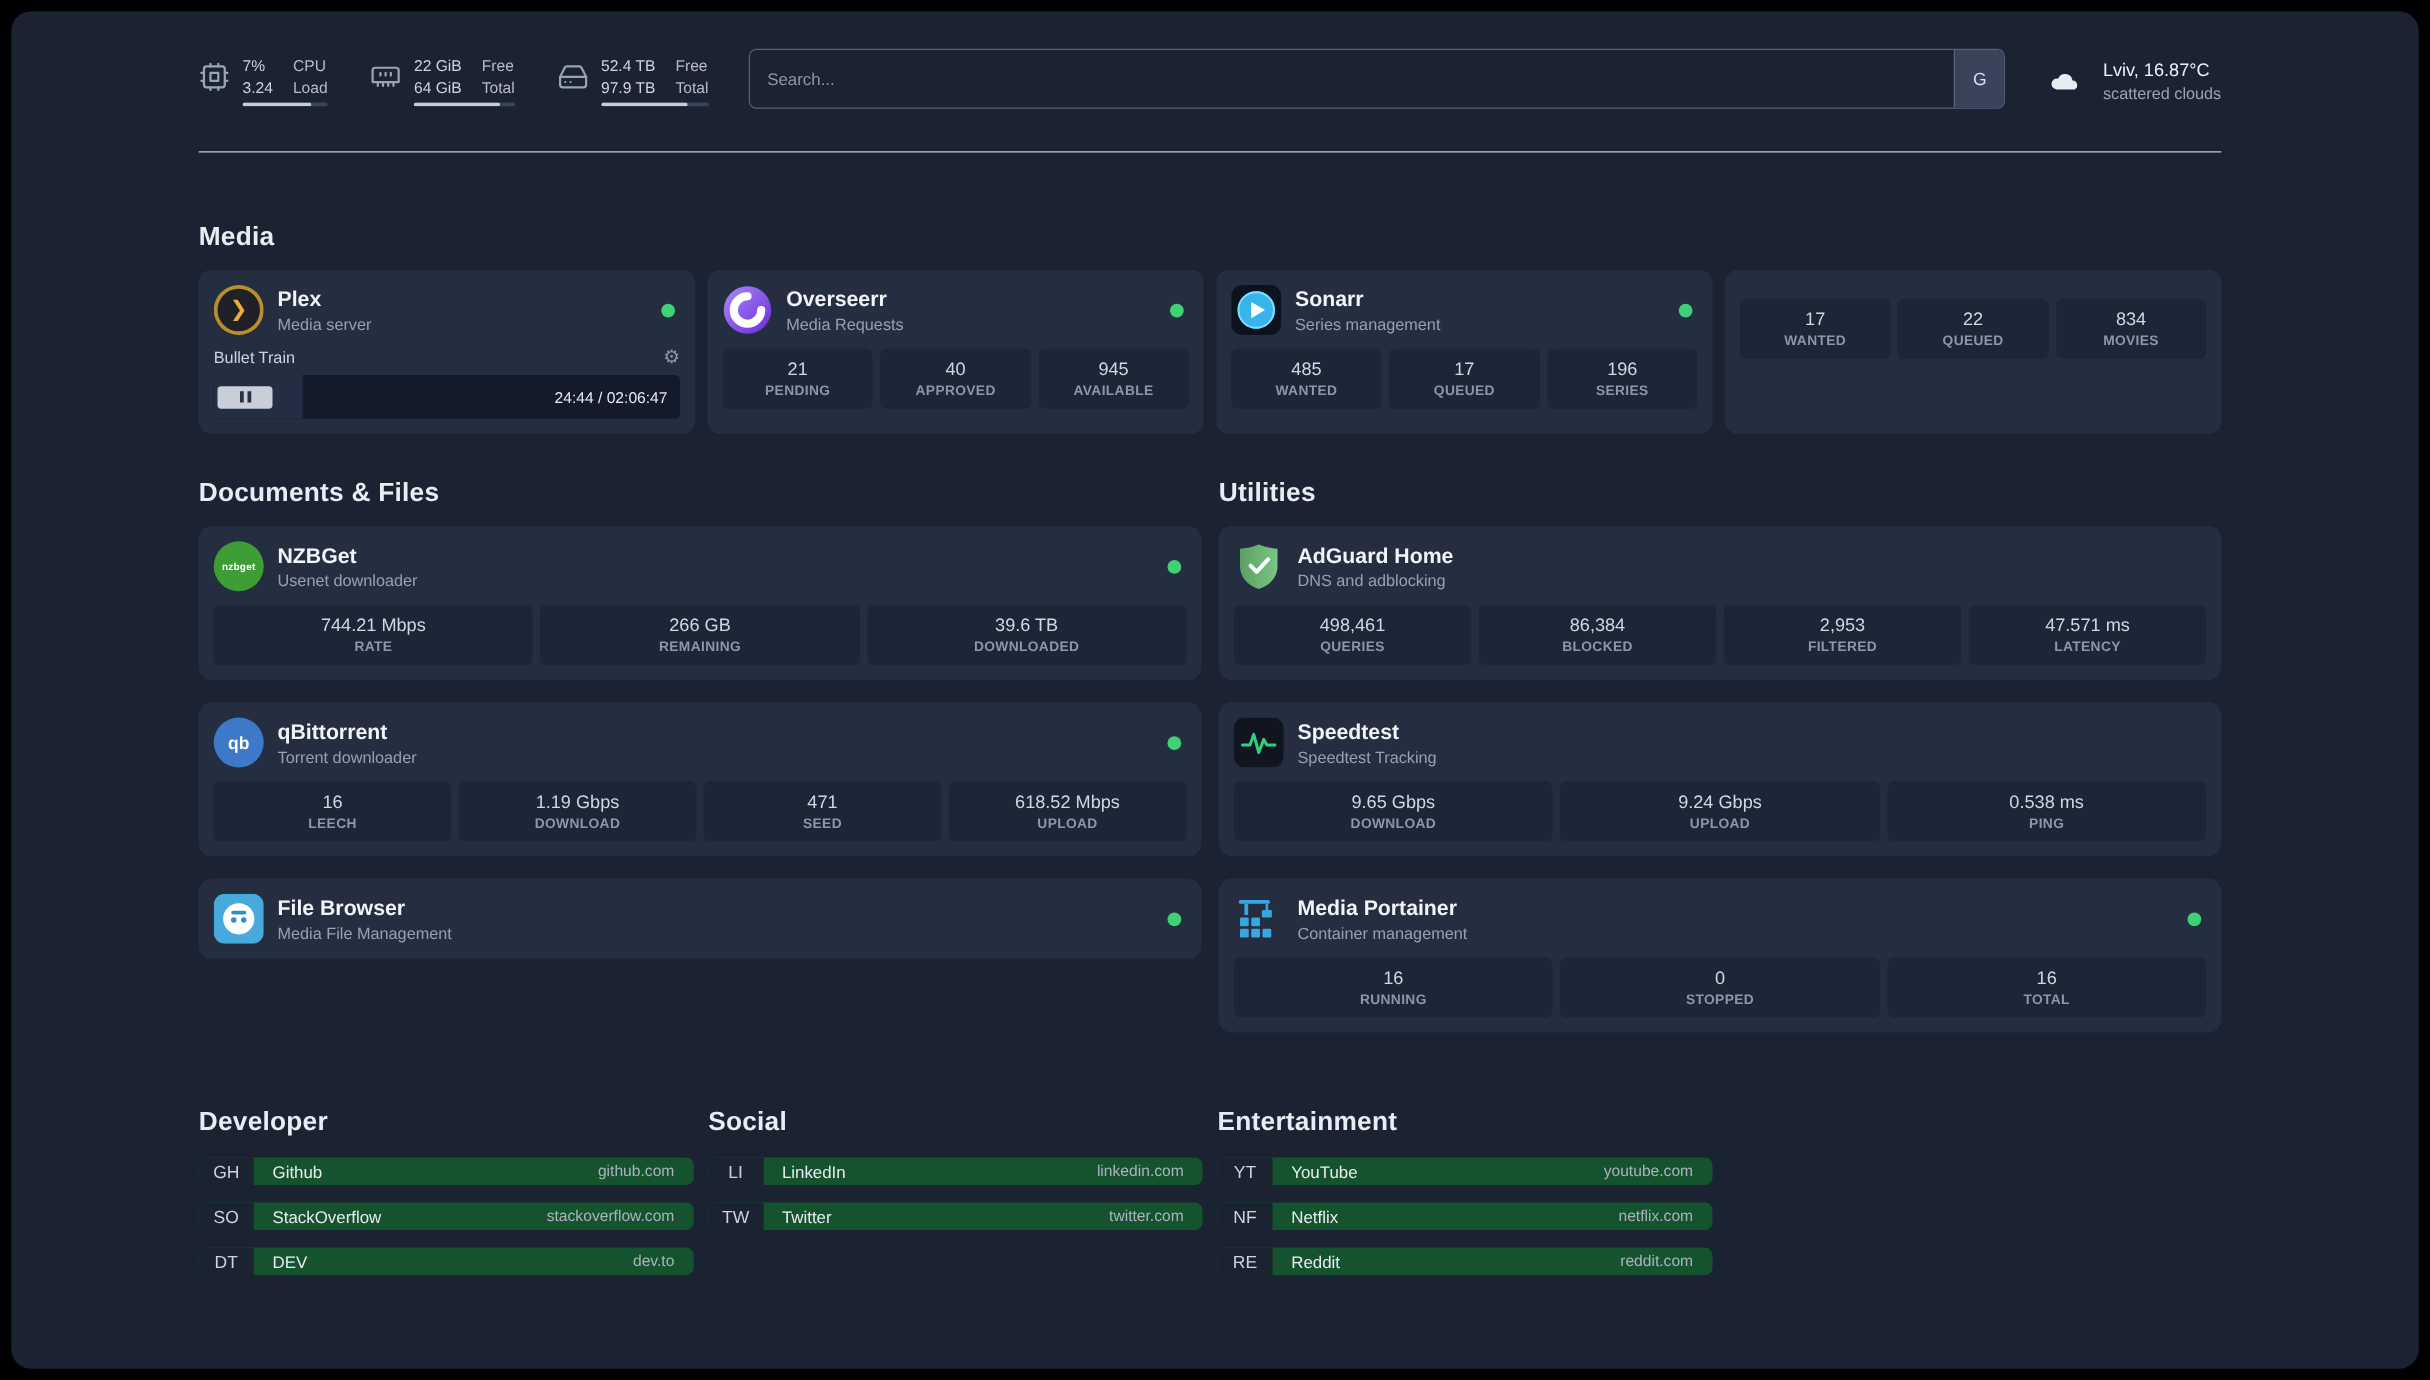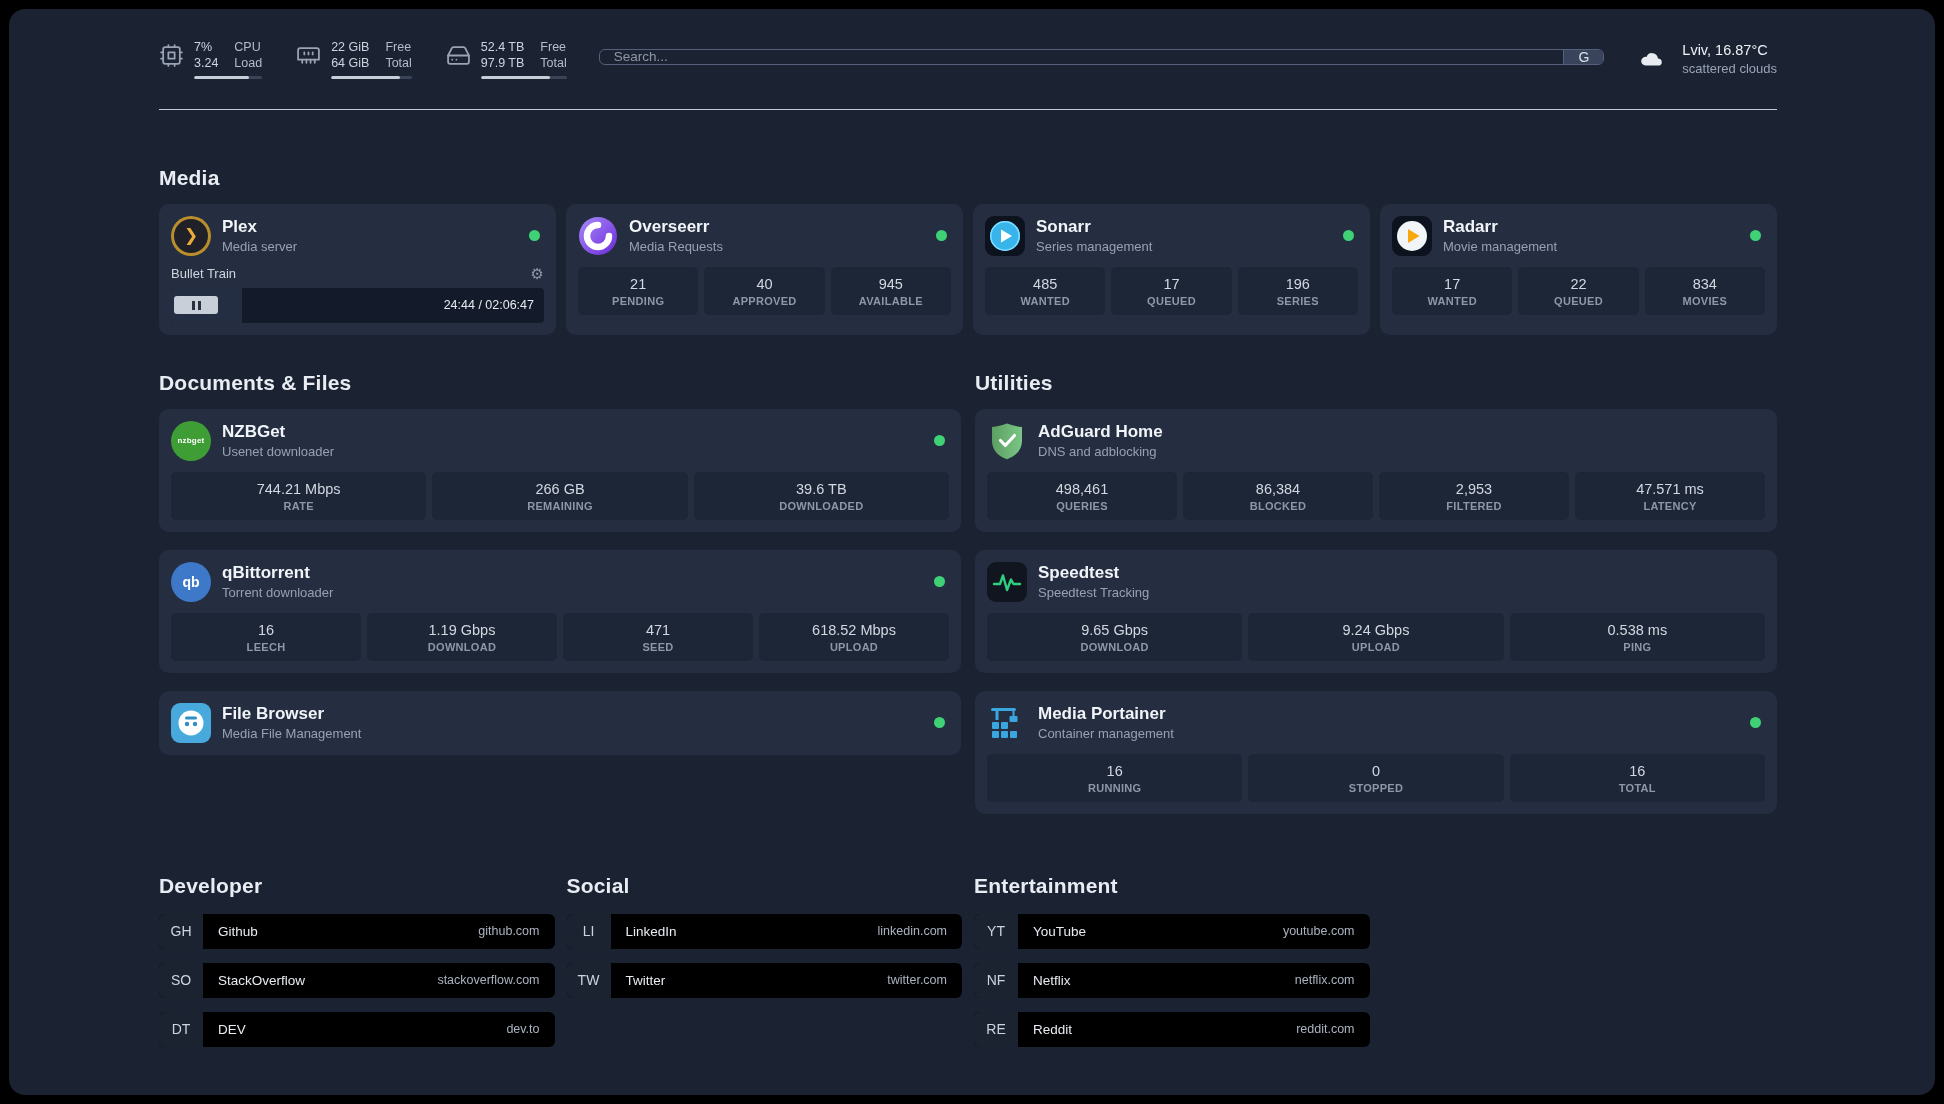--- a/index.html
+++ b/index.html
@@ -12,21 +12,21 @@
   .topbar { display:flex; align-items:center; }
   .resources { display:flex; gap:34px; }
   .res { display:flex; align-items:flex-start; gap:10px; }
   .res-icon { width:25px; height:25px; stroke:#9aa4b5; fill:none; stroke-width:1.7; stroke-linecap:round; stroke-linejoin:round; margin-top:4px; }
   .res-cols { display:flex; gap:16px; font-size:12.5px; line-height:1.3; }
   .res-vals { color:#cdd4df; text-align:left; }
   .res-labs { color:#b4bcc9; }
   .res-track { margin-top:4px; height:3px; border-radius:2px; background:#3a4458; overflow:hidden; }
   .res-fill { height:100%; background:#c7ced9; border-radius:2px; }
 
-  .search-wrap { flex:1; margin:0 30px 4px 32px; display:flex; align-items:stretch; height:16px;
+  .search-wrap { flex:1; margin:0 30px 4px 32px; display:flex; align-items:stretch; height:48px;
     border:1px solid #55607a; border-radius:6px; overflow:hidden; }
   .search-input { flex:1; background:transparent; border:none; outline:none; color:#e5e9f0;
     font-size:13.5px; padding:0 14px; font-family:inherit; }
   .search-input::placeholder { color:#8d97a8; }
   .search-btn { width:40px; background:#39445c; border-left:1px solid #55607a; color:#dbe0e8;
     display:flex; align-items:center; justify-content:center; font-size:14px; cursor:pointer; }
 
   .weather { display:flex; align-items:center; gap:12px; }
   .weather-icon { width:36px; height:26px; }
   .weather-loc { color:#eef1f6; font-size:14.5px; line-height:1.35; }
@@ -72,22 +72,22 @@
   .plex-icon { border-radius:50%; background:#202128; box-shadow:inset 0 0 0 3px #b98f2e;
     color:#ecab3a; font-weight:700; font-size:17px; }
   .nzbget-icon { border-radius:50%; background:#3f9d35; }
   .nzbget-icon span { color:#fff; font-size:8px; font-weight:700; letter-spacing:.2px; }
   .qb-icon { border-radius:50%; background:#3d78c9; }
   .qb-icon span { color:#fff; font-size:14px; font-weight:600; }
 
   
   .bm-grid { display:grid; grid-template-columns:repeat(4,1fr); column-gap:12px; margin-top:60px; }
   .bm-list { display:flex; flex-direction:column; gap:14px; margin-top:16px; }
-  .bm { display:flex; align-items:stretch; height:35px; border-radius:6px; overflow:hidden;
-    background:#000000; cursor:pointer; text-decoration:none; }
+  .bm { display:flex; align-items:stretch; height:22px; border-radius:6px; overflow:hidden;
+    background:#14532d; cursor:pointer; text-decoration:none; }
   .bm-abbr { width:44px; flex:none; background:#1b2330; color:#cdd4e0; font-size:14px;
     display:flex; align-items:center; justify-content:center; }
   .bm-name { flex:1; display:flex; align-items:center; padding:0 15px; font-size:13.5px; color:#e8ecf2; }
   .bm-url { display:flex; align-items:center; padding-right:15px; font-size:12.5px; color:#aab3c0; }
 </style>
 </head>
 <body>
 
 <div class="app">
 <div class="dashboard">
@@ -274,34 +274,20 @@
           <div class="stat-lab">QUEUED</div>
         </div>
         <div class="stat">
           <div class="stat-val">196</div>
           <div class="stat-lab">SERIES</div>
         </div>
       </div>
     </div>
 
     <div class="card">
-      <div class="card-head">
-        <div class="svc-icon">
-          <svg viewBox="0 0 40 40">
-            <rect width="40" height="40" rx="9" fill="#0d131e"></rect>
-            <circle cx="20" cy="20" r="15" fill="#f2f5f8"></circle>
-            <path d="M16 13 L27.5 20 L16 27 Z" fill="#f7a80c"></path>
-          </svg>
-        </div>
-        <div class="meta">
-          <div class="svc-name">Radarr</div>
-          <div class="svc-desc">Movie management</div>
-        </div>
-        <span class="dot"></span>
-      </div>
       <div class="stats">
         <div class="stat">
           <div class="stat-val">17</div>
           <div class="stat-lab">WANTED</div>
         </div>
         <div class="stat">
           <div class="stat-val">22</div>
           <div class="stat-lab">QUEUED</div>
         </div>
         <div class="stat">

